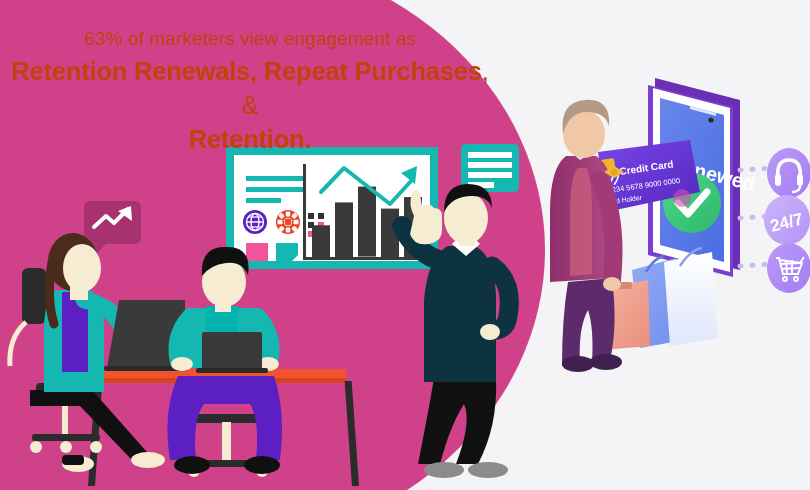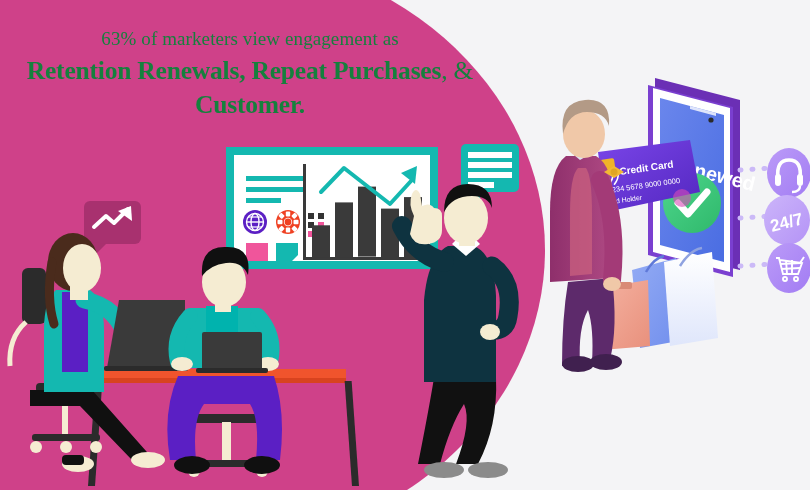--- a/index.html
+++ b/index.html
@@ -4,21 +4,21 @@
 <style>
   html,body{margin:0;padding:0;}
   body{
     width:810px;height:490px;
     background:#f4f4f6;
     font-family:"Liberation Sans", sans-serif;
     overflow:hidden;
   }
   #stage{position:relative;width:810px;height:490px;overflow:hidden;background:#f4f4f6;}
   #artboard{position:absolute;inset:0;}
-  .txt{position:absolute;width:100%;text-align:center;color:#15803d;font-family:Liberation Serif, serif;}
+  .txt{position:absolute;width:100%;text-align:center;color:#c2410c;}
   #headline-sub{
     top:26px;left:0;width:500px;
     font-size:19px;line-height:26px;font-weight:400;
     letter-spacing:.1px;
   }
   #headline-main{
     top:54px;left:0;width:500px;
     font-size:25.5px;line-height:34px;font-weight:700;
     letter-spacing:-.2px;
   }
@@ -357,16 +357,16 @@
       </g>
     </g>
 
   </svg>
 
   <div id="headline-sub" class="txt">
     <span>63% of marketers view engagement as</span>
   </div>
   <div id="headline-main" class="txt">
     <span>Retention Renewals, Repeat Purchases</span><span class="light">, &amp;</span><br>
-    <span>Customer.</span>
+    <span>Retention.</span>
   </div>
 
 </div>
 
 </body></html>

